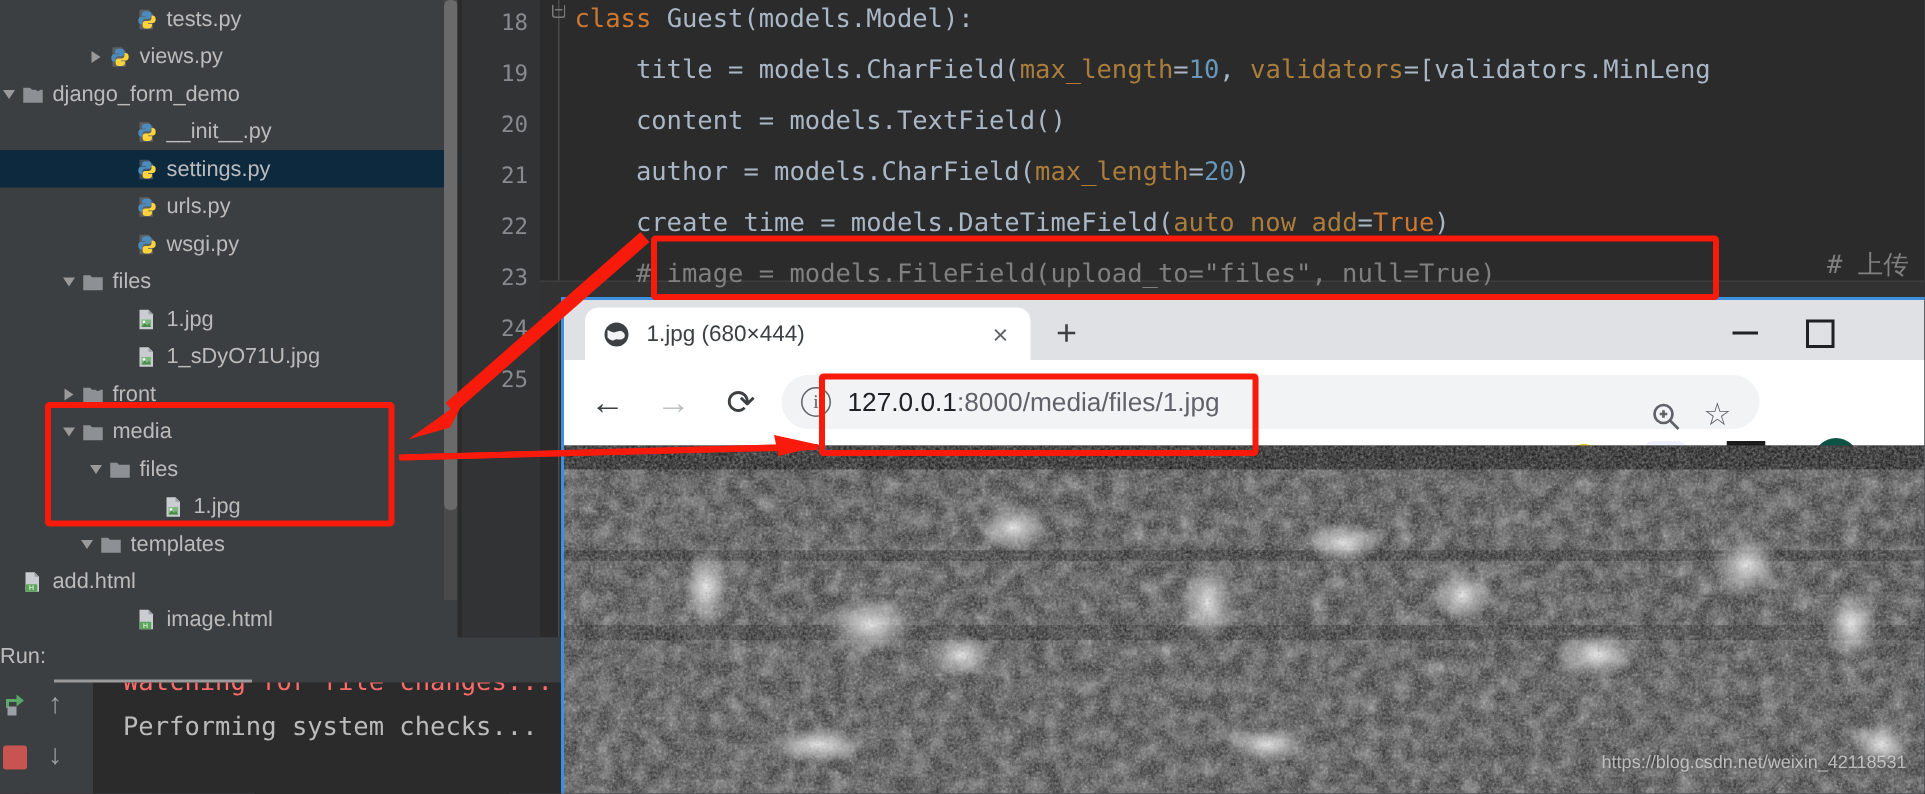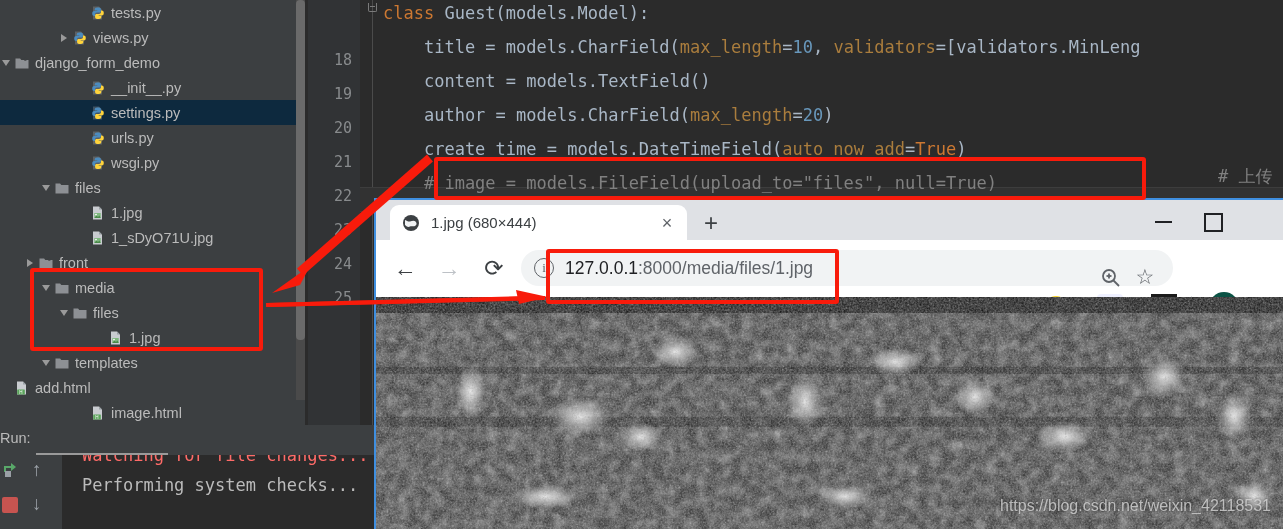--- a/index.html
+++ b/index.html
@@ -59,21 +59,20 @@
     position: absolute; left: 308px; top: 0; right: 0; height: 425px;
     background: #2b2b2b; overflow: hidden;
   }
   .gutter {
     position: absolute; left: 0; top: 0; width: 52px; height: 100%;
     background: #313335;
   }
   .lnum {
     position: absolute; right: 8px; color: #888b8d; font-size: 15px;
     font-family: "DejaVu Sans Mono", monospace;
-    margin-top: 45px;
   }
   .fold-strip { position: absolute; left: 64px; top: 0; width: 1px; height: 100%; background: #4b4b4b; }
   .fold-marker {
     position: absolute; left: 60px; top: 3px; width: 9px; height: 9px;
     border: 1px solid #7a7a7a; border-top: none; border-radius: 0 0 2px 2px;
   }
   .fold-marker::before {
     content: ""; position: absolute; left: 1px; top: 3px; width: 5px; height: 1px; background: #7a7a7a;
   }
   .code-line {
@@ -198,21 +197,21 @@
   }
   .ext-sep { position: absolute; width: 1px; height: 22px; background: #dadce0; top: 2px; }
 
   .br-content {
     position: absolute; left: 0; top: 97px; width: 100%; bottom: 0;
     background: #2e2e2e; overflow: hidden;
   }
   .photo { position: absolute; inset: 0; }
   .watermark {
     position: absolute; right: 12px; bottom: 14px;
-    color: #cfcfcf; font-size: 16px; opacity: .82;
+    color: #cfcfcf; font-size: 12px; opacity: .82;
     font-family: "Liberation Sans", sans-serif;
     text-shadow: 0 0 3px rgba(0,0,0,.7);
     margin-top: 18px;
   }
 
   
   .anno { position: absolute; pointer-events: none; }
   .red-box {
     position: absolute; border: 4px solid #f81b0b; border-radius: 3px;
   }
@@ -310,21 +309,21 @@
           <span class="arrow "></span>
           <span class="ico"><svg viewBox="0 0 16 16" width="16" height="16">
       <path d="M3 1.5h6l3 3v10H3z" fill="#c9ccd0"></path>
       <path d="M9 1.5l3 3H9z" fill="#9aa0a6"></path>
       <rect x="4.3" y="8" width="6.4" height="5" fill="#7fb87f"></rect>
       <circle cx="6" cy="9.6" r=".9" fill="#fff"></circle>
       <path d="M4.3 13l2.2-2.6L8 12l1.4-1.5 1.3 2.5z" fill="#4a8a4a"></path>
     </svg></span>
           <span class="tlabel">1_sDyO71U.jpg</span>
         </div>
-        <div class="tree-row" style="padding-left: 24px;">
+        <div class="tree-row" style="padding-left: 40px;">
           <span class="arrow closed"></span>
           <span class="ico"><svg viewBox="0 0 16 16" width="16" height="16">
       <path d="M1.5 3.5h4.6l1.2 1.4h7.2v8.6H1.5z" fill="#8d9094"></path>
       <circle cx="11.3" cy="4.2" r="1.5" fill="#3c3f41"></circle>
     </svg></span>
           <span class="tlabel">front</span>
         </div>
         <div class="tree-row" style="padding-left: 40px;">
           <span class="arrow open"></span>
           <span class="ico"><svg viewBox="0 0 16 16" width="16" height="16">
@@ -343,21 +342,21 @@
           <span class="arrow "></span>
           <span class="ico"><svg viewBox="0 0 16 16" width="16" height="16">
       <path d="M3 1.5h6l3 3v10H3z" fill="#c9ccd0"></path>
       <path d="M9 1.5l3 3H9z" fill="#9aa0a6"></path>
       <rect x="4.3" y="8" width="6.4" height="5" fill="#7fb87f"></rect>
       <circle cx="6" cy="9.6" r=".9" fill="#fff"></circle>
       <path d="M4.3 13l2.2-2.6L8 12l1.4-1.5 1.3 2.5z" fill="#4a8a4a"></path>
     </svg></span>
           <span class="tlabel">1.jpg</span>
         </div>
-        <div class="tree-row" style="padding-left: 40px;">
+        <div class="tree-row" style="padding-left: 52px;">
           <span class="arrow open"></span>
           <span class="ico"><svg viewBox="0 0 16 16" width="16" height="16">
       <path d="M1.5 3.5h4.6l1.2 1.4h7.2v8.6H1.5z" fill="#8d9094"></path>
     </svg></span>
           <span class="tlabel">templates</span>
         </div>
         <div class="tree-row" style="">
           <span class="arrow "></span>
           <span class="ico"><svg viewBox="0 0 16 16" width="16" height="16">
       <path d="M3 1.5h6l3 3v10H3z" fill="#c9ccd0"></path>

